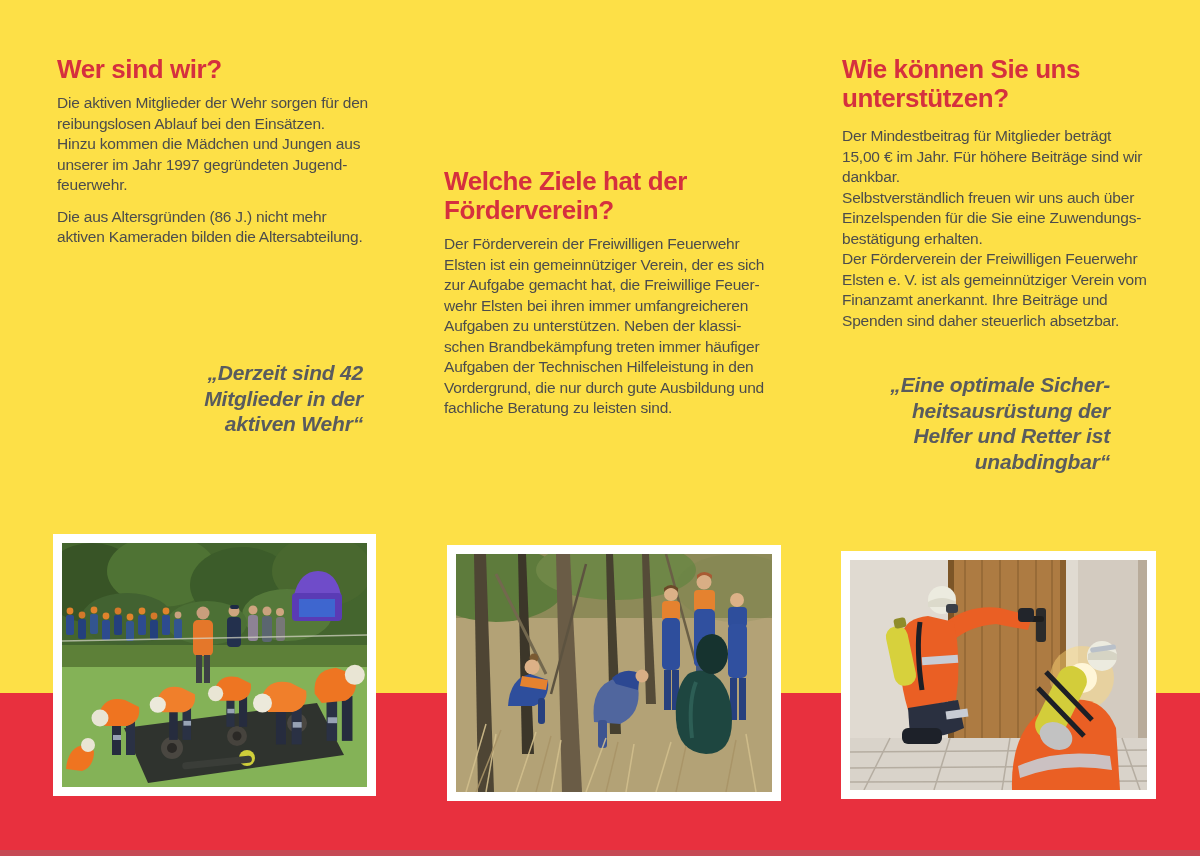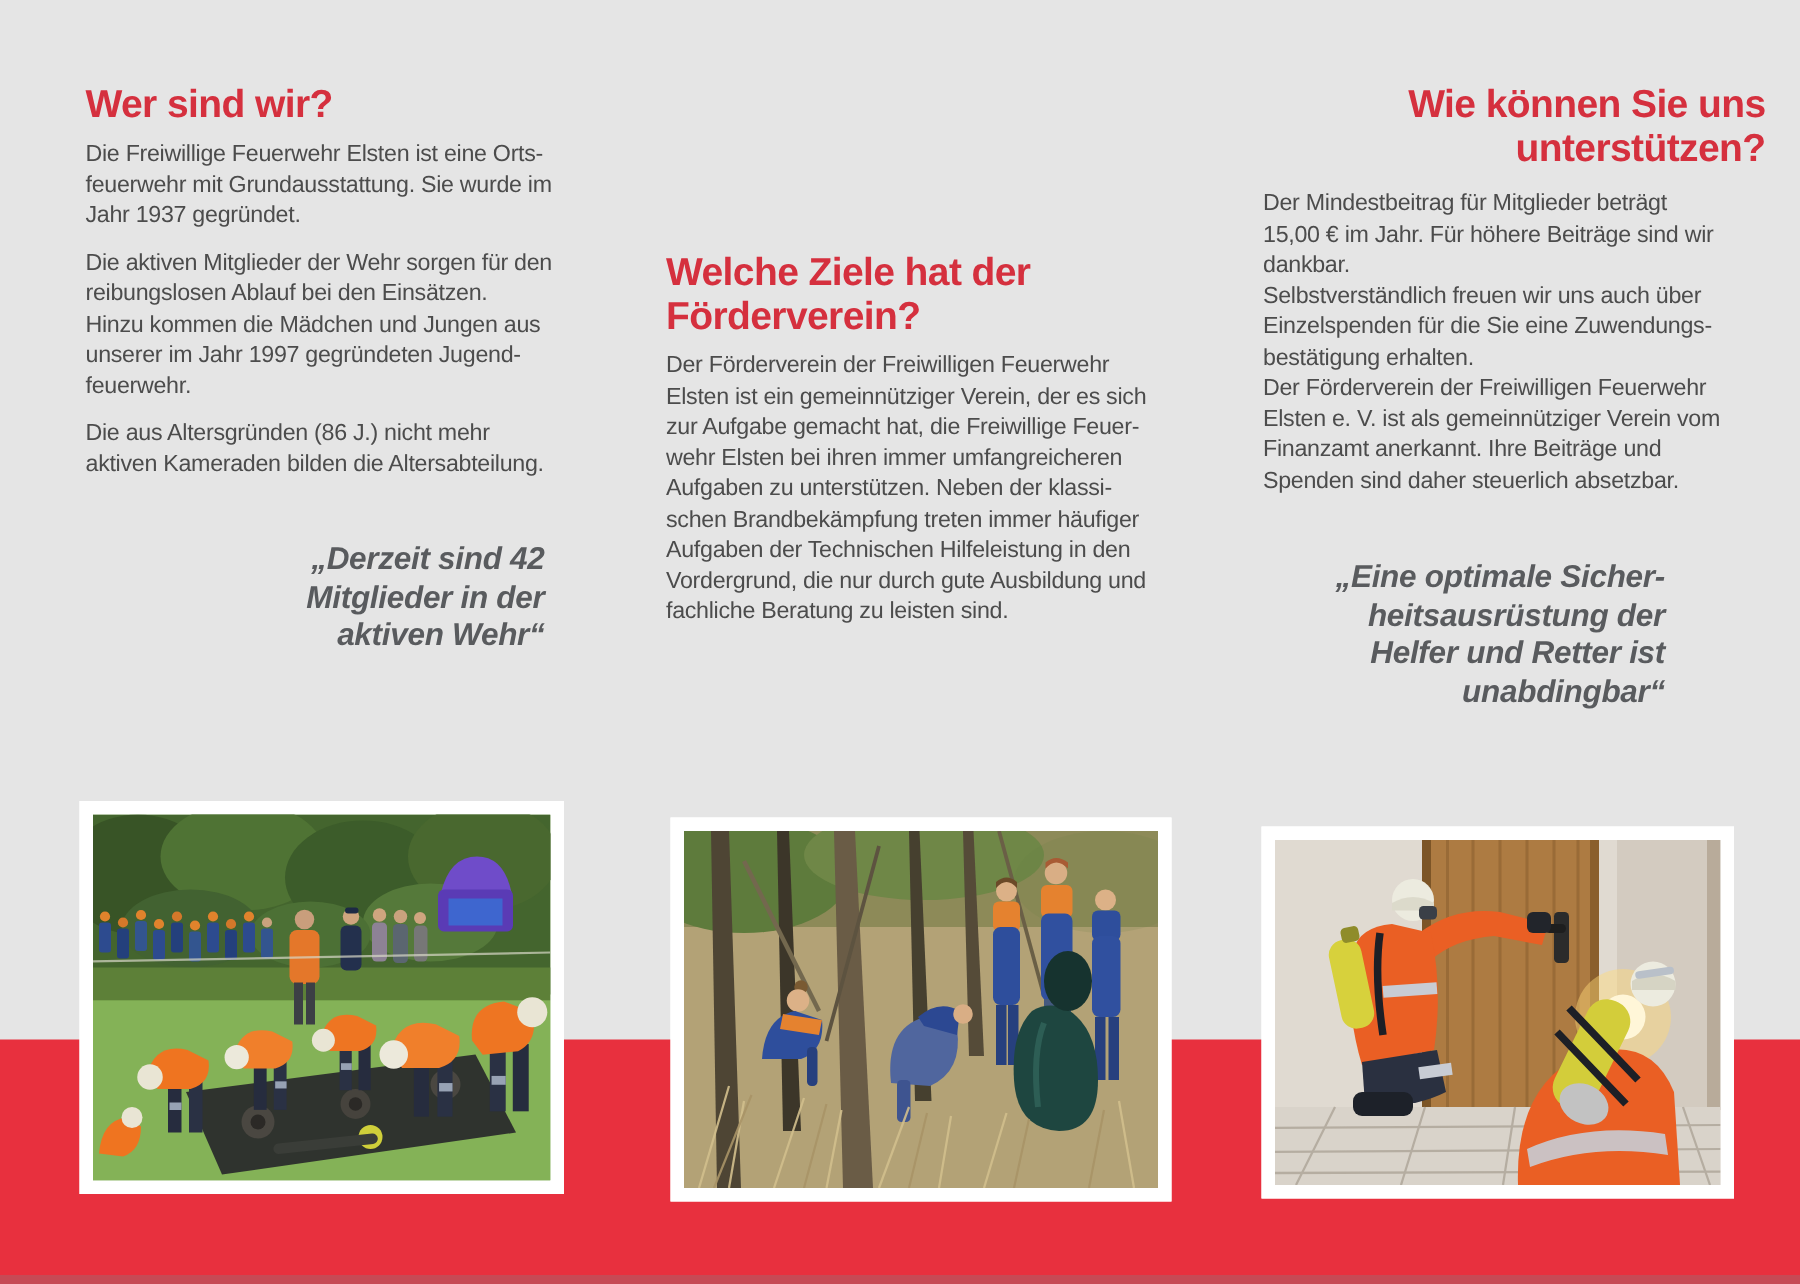--- a/index.html
+++ b/index.html
@@ -1,17 +1,17 @@
 <!DOCTYPE html>
 <html><head>
 <meta charset="utf-8">
 <style>
   html,body{margin:0;padding:0;background:#888;}
   .page{
-    position:relative;width:1200px;height:856px;background:#e5e5e5;
+    position:relative;width:1200px;height:856px;background:#fde047;
     overflow:hidden;font-family:"Liberation Sans",sans-serif;
     margin:0 auto;
   }
   
   .band{position:absolute;left:0;top:693px;width:1200px;height:157px;background:#e8303e;}
   .band-edge{position:absolute;left:0;top:850px;width:1200px;height:6px;background:#c64a55;}
 
   
   .col{position:absolute;color:#4c4c4c;}
   .heading{
@@ -43,23 +43,20 @@
 </head>
 <body>
 
 <div class="page">
 
   <div class="band"></div>
   <div class="band-edge"></div>
 
   <section class="col col-left">
     <h1 class="heading">Wer sind wir?</h1>
-    <p class="body-text">Die Freiwillige Feuerwehr Elsten ist eine Orts-
-feuerwehr mit Grundausstattung. Sie wurde im
-Jahr 1937 gegründet.</p>
     <p class="body-text">Die aktiven Mitglieder der Wehr sorgen für den
 reibungslosen Ablauf bei den Einsätzen.
 Hinzu kommen die Mädchen und Jungen aus
 unserer im Jahr 1997 gegründeten Jugend-
 feuerwehr.</p>
     <p class="body-text">Die aus Altersgründen (86 J.) nicht mehr
 aktiven Kameraden bilden die Altersabteilung.</p>
   </section>
   <div class="quote quote-left">„Derzeit sind 42
 Mitglieder in der
@@ -73,21 +70,21 @@
 zur Aufgabe gemacht hat, die Freiwillige Feuer-
 wehr Elsten bei ihren immer umfangreicheren
 Aufgaben zu unterstützen. Neben der klassi-
 schen Brandbekämpfung treten immer häufiger
 Aufgaben der Technischen Hilfeleistung in den
 Vordergrund, die nur durch gute Ausbildung und
 fachliche Beratung zu leisten sind.</p>
   </section>
 
   <section class="col col-right">
-    <h1 class="heading" style="margin-bottom:13px;text-align:right;">Wie können Sie uns
+    <h1 class="heading" style="margin-bottom:13px;">Wie können Sie uns
 unterstützen?</h1>
     <p class="body-text">Der Mindestbeitrag für Mitglieder beträgt
 15,00 € im Jahr. Für höhere Beiträge sind wir
 dankbar.
 Selbstverständlich freuen wir uns auch über
 Einzelspenden für die Sie eine Zuwendungs-
 bestätigung erhalten.
 Der Förderverein der Freiwilligen Feuerwehr
 Elsten e. V. ist als gemeinnütziger Verein vom
 Finanzamt anerkannt. Ihre Beiträge und

